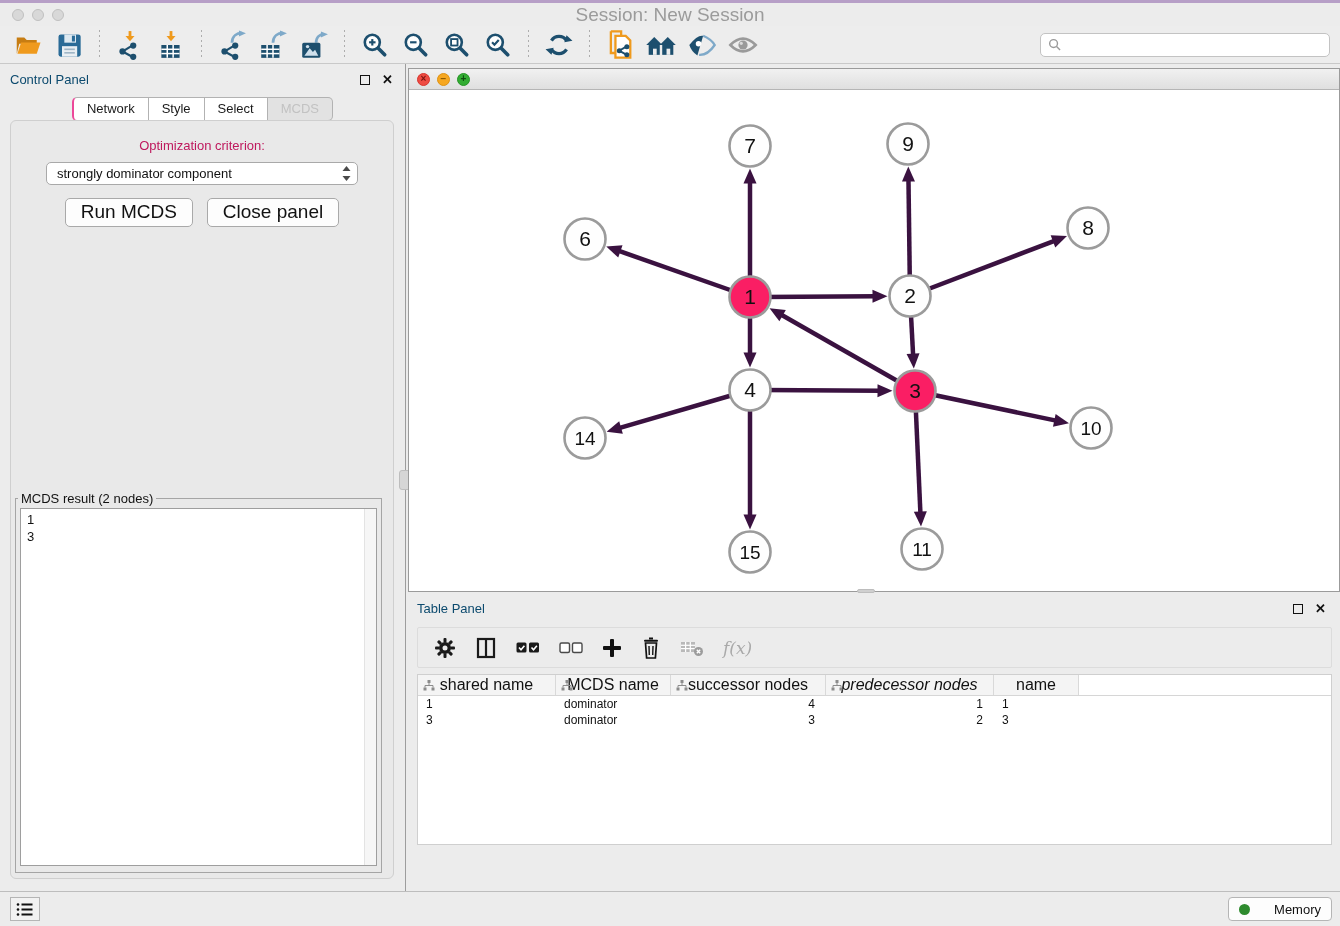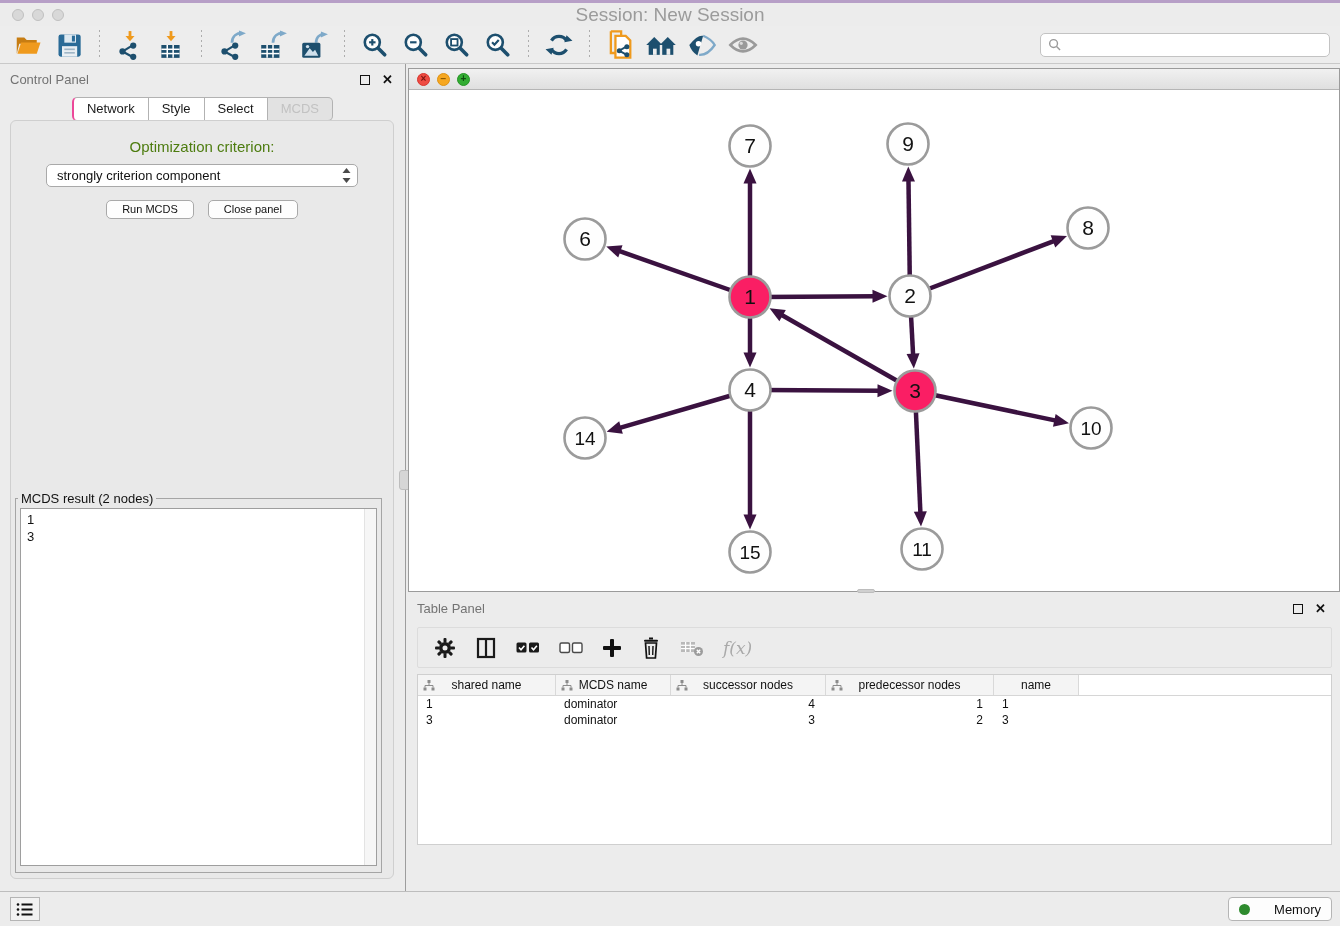--- a/index.html
+++ b/index.html
@@ -13,40 +13,40 @@
   .win-title { position:absolute; left:0; right:0; text-align:center; font-size:19px; color:#9b9b9b; }
 
   
   .toolbar { position:absolute; left:0; top:26px; width:1340px; height:38px; background:#ededed; border-bottom:1px solid #c9c9c9; display:flex; align-items:center; padding-left:12px; gap:9px; }
   .tb-icon { width:32px; height:32px; display:flex; align-items:center; justify-content:center; cursor:default; }
   .sep { width:1px; height:30px; margin:0 5px; background-image:repeating-linear-gradient(#adadad 0 2px, transparent 2px 5px); }
   .searchbox { margin-left:auto; margin-right:10px; width:290px; height:24px; background:#fff; border:1px solid #c3c3c3; border-radius:5px; display:flex; align-items:center; padding-left:7px; gap:4px; }
   .searchbox input { border:none; outline:none; flex:1; font-size:12px; height:18px; background:transparent; }
 
   
-  .panel-title { font-size:13px; color:#737373; }
+  .panel-title { font-size:13px; color:#0c4a6e; }
   .float-btn { width:10px; height:10px; border:1.6px solid #111; display:inline-block; }
   .close-x { font-size:13px; font-weight:bold; color:#111; line-height:10px; }
   .tabset { display:flex; }
   .tab { background:#fff; border:1px solid #b2b2b2; border-left:none; padding:3px 13px 4px; font-size:13px; color:#1a1a1a; white-space:nowrap; }
   .tab:first-child { border-left:2px solid #ec4899; border-radius:5px 0 0 5px; }
   .tab:last-child { border-radius:0 5px 5px 0; }
   .tab.active { background:#e2e2e2; color:#c2c2c2; }
 
   
   .control-panel { position:absolute; left:0; top:64px; width:406px; height:827px; background:#ececec; border-right:1px solid #9d9d9d; }
   .cp-header { display:flex; align-items:center; padding:8px 12px 4px 10px; }
   .cp-header .spacer { flex:1; }
   .cp-tabs { display:flex; justify-content:center; margin-top:6px; }
   .cp-inner { position:absolute; left:10px; top:56px; right:11px; bottom:12px; background:#e9e9e9; border:1px solid #cfcfcf; border-radius:6px; }
-  .opt-label { text-align:center; margin-top:17px; font-size:15px; color:#4d7c0f; }
+  .opt-label { text-align:center; margin-top:17px; font-size:13px; color:#be185d; }
   .dropdown { margin:9px auto 0; width:312px; height:23px; background:#fff; border:1px solid #a9a9a9; border-radius:5px; display:flex; align-items:center; padding:0 6px 0 10px; font-size:13px; color:#111; }
   .dropdown .dd-label { flex:1; }
   .btn-row { display:flex; justify-content:center; gap:14px; margin-top:13px; }
-  .push-btn { background:#fdfdfd; border:1px solid #a9a9a9; border-radius:5px; font-size:11px; color:#111; padding:2px 15px 3px; font-family:"Liberation Sans",sans-serif; }
+  .push-btn { background:#fdfdfd; border:1px solid #a9a9a9; border-radius:5px; font-size:19px; color:#111; padding:2px 15px 3px; font-family:"Liberation Sans",sans-serif; }
   fieldset.result-group { position:absolute; left:4px; right:11px; top:370px; bottom:5px; border:1px solid #a5a5a5; }
   fieldset.result-group legend { font-size:13px; color:#111; margin-left:2px; padding:0 3px; }
   .result-area { position:absolute; left:4px; right:4px; top:2px; bottom:6px; background:#fff; border:1px solid #9e9e9e; }
   .result-text { position:absolute; left:6px; top:2px; font-size:13px; color:#111; white-space:pre; line-height:17px; }
   .vscroll { position:absolute; right:0; top:0; bottom:0; width:12px; background:#f6f6f6; border-left:1px solid #e3e3e3; }
   .splitter-grip { position:absolute; left:399px; top:470px; width:12px; height:20px; background:#d6d6d6; border:1px solid #bdbdbd; border-radius:3px; }
 
   
   .net-window { position:absolute; left:408px; top:68px; width:932px; height:524px; border:1px solid #9b9b9b; background:#fff; }
   .net-titlebar { position:absolute; left:0; top:0; right:0; height:21px; background:linear-gradient(#f1f1f1,#dfdfdf); border-bottom:1px solid #b5b5b5; display:flex; align-items:center; }
@@ -61,21 +61,21 @@
 
   
   .table-panel { position:absolute; left:408px; top:595px; width:932px; height:296px; background:#ececec; }
   .tp-header { display:flex; align-items:center; padding:6px 14px 2px 9px; }
   .tp-header .spacer { flex:1; }
   .tp-toolbar { position:absolute; left:9px; top:32px; right:8px; height:41px; border:1px solid #dcdcdc; border-radius:2px; display:flex; align-items:center; gap:19px; padding-left:16px; }
   .tp-toolbar .tbl-icon { display:flex; align-items:center; justify-content:center; }
   .fx { font-family:"DejaVu Serif",serif; font-style:italic; font-size:17px; color:#a9a9a9; }
   .datatable { position:absolute; left:9px; top:79px; right:8px; bottom:46px; background:#fff; border:1px solid #cfcfcf; overflow:hidden; }
   .thead { display:flex; height:21px; border-bottom:1px solid #d6d6d6; }
-  .th { position:relative; background:#f4f4f4; border-right:1px solid #d9d9d9; font-size:12px; color:#111; display:flex; align-items:center; justify-content:center; }
+  .th { position:relative; background:#f4f4f4; border-right:1px solid #d9d9d9; font-size:16px; color:#111; display:flex; align-items:center; justify-content:center; }
   .th .hicon { position:absolute; left:5px; top:5px; }
   .trow { display:flex; height:16px; }
   .td { font-size:12px; color:#111; line-height:16px; white-space:nowrap; overflow:hidden; }
   .td.left { padding-left:8px; text-align:left; }
   .td.right { padding-right:11px; text-align:right; }
   .tp-tabs { position:absolute; left:0; right:0; bottom:12px; display:flex; justify-content:center; }
 
   
   .statusbar { position:absolute; left:0; top:891px; width:1340px; height:35px; background:#ececec; border-top:1px solid #bdbdbd; display:flex; align-items:center; }
   .list-btn { margin-left:10px; width:30px; height:24px; background:#f2f2f2; border:1px solid #b5b5b5; display:flex; align-items:center; justify-content:center; }
@@ -274,21 +274,21 @@
   </div>
   <div class="cp-tabs tabset">
       <div class="tab">Network</div>
       <div class="tab">Style</div>
       <div class="tab">Select</div>
       <div class="tab active">MCDS</div>
     </div>
   <div class="cp-inner">
     <div class="opt-label">Optimization criterion:</div>
     <div class="dropdown">
-      <span class="dd-label">strongly criterion component</span>
+      <span class="dd-label">strongly dominator component</span>
       <svg width="9" height="15" viewBox="0 0 9 15">
           <polygon points="4.5,0 8.5,5 0.5,5" fill="#4a4a4a"></polygon>
           <polygon points="4.5,15 8.5,10 0.5,10" fill="#4a4a4a"></polygon>
         </svg>
     </div>
     <div class="btn-row">
       <button class="push-btn">Run MCDS</button>
       <button class="push-btn">Close panel</button>
     </div>
     <fieldset class="result-group">
@@ -476,21 +476,21 @@
               <g fill="#8c8c8c">
                 <rect x="4.5" y="0" width="3" height="3"></rect>
                 <rect x="0.5" y="7.5" width="3" height="3"></rect>
                 <rect x="8.5" y="7.5" width="3" height="3"></rect>
               </g>
               <path d="M6 3 v2.5 M2 7.5 v-2 h8 v2" stroke="#8c8c8c" fill="none" stroke-width="1"></path>
             </svg>
           </span>
           <span>successor nodes</span>
         </div>
-        <div class="th" style="width: 168px;">
+        <div class="th" style="width: 168px; font-style: italic;">
           <span class="hicon">
             <svg width="12" height="11" viewBox="0 0 12 11">
               <g fill="#8c8c8c">
                 <rect x="4.5" y="0" width="3" height="3"></rect>
                 <rect x="0.5" y="7.5" width="3" height="3"></rect>
                 <rect x="8.5" y="7.5" width="3" height="3"></rect>
               </g>
               <path d="M6 3 v2.5 M2 7.5 v-2 h8 v2" stroke="#8c8c8c" fill="none" stroke-width="1"></path>
             </svg>
           </span>

